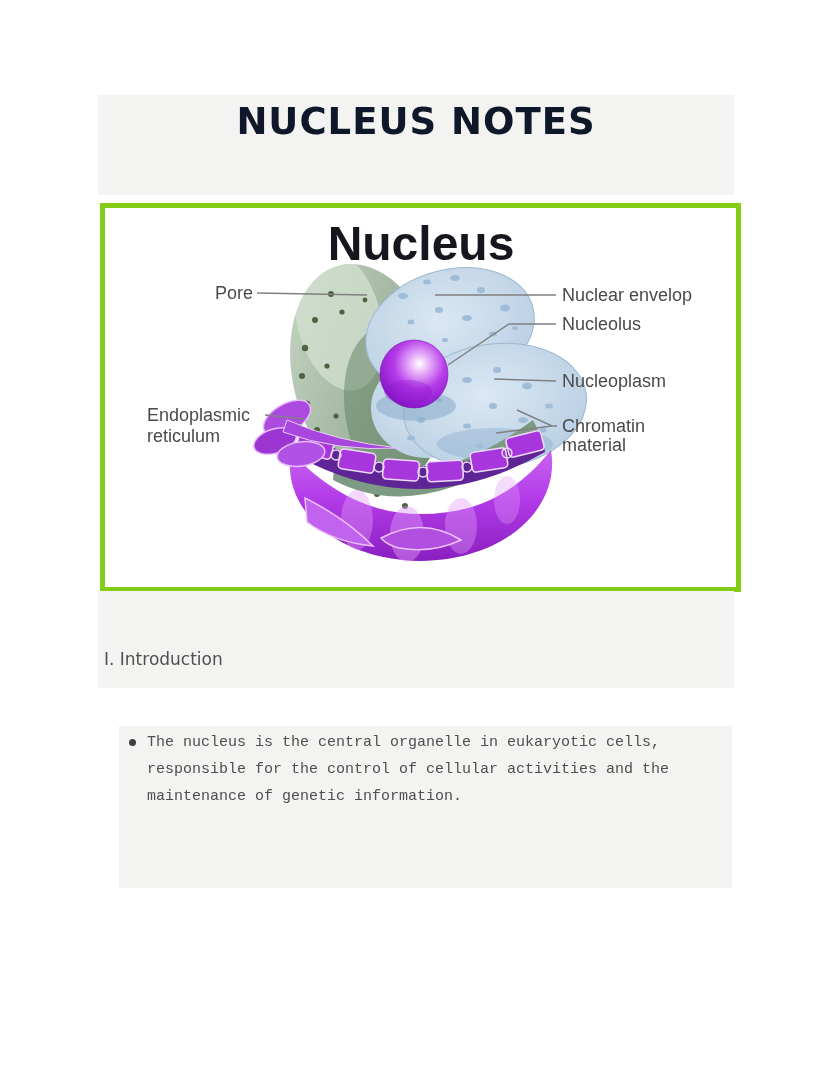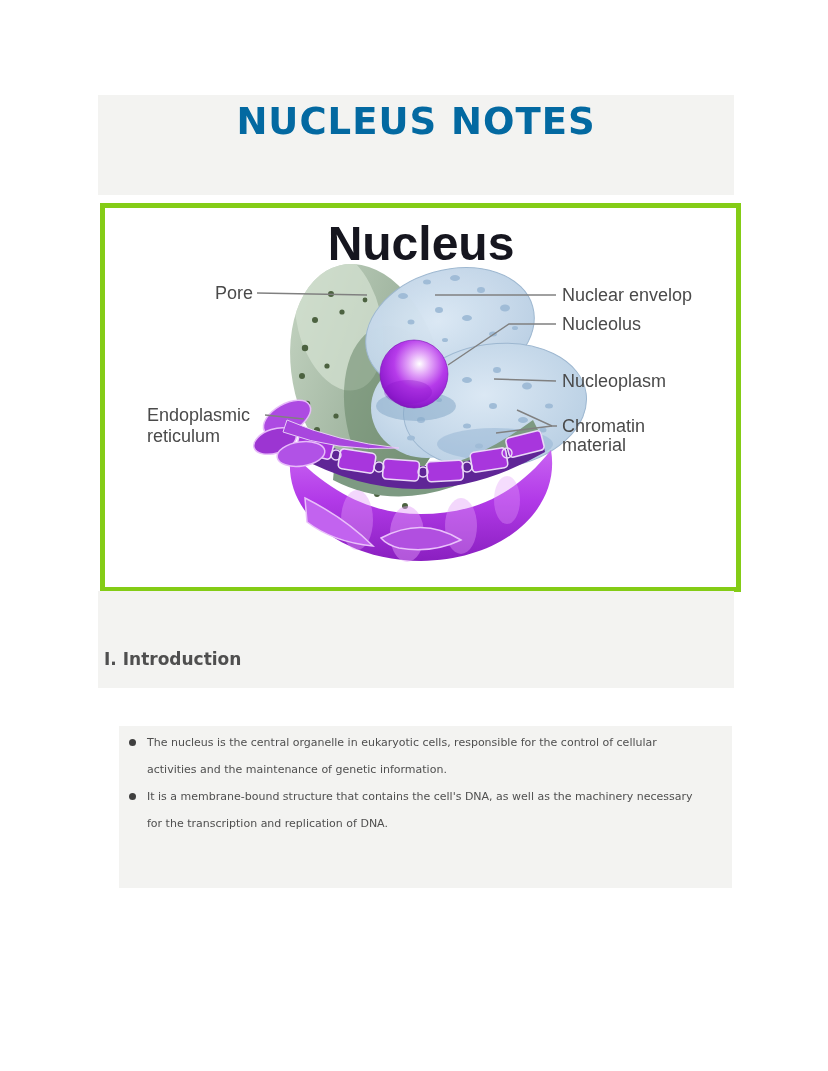--- a/index.html
+++ b/index.html
@@ -1,31 +1,31 @@
 <!DOCTYPE html>
 <html><head>
 <meta charset="utf-8">
 <style>
   html,body{margin:0;padding:0;background:#ffffff;}
   .page{position:relative;width:828px;height:1071px;background:#ffffff;
         font-family:"DejaVu Sans",sans-serif;overflow:hidden;}
   .gray-block{position:absolute;background:#f3f3f1;}
   .title-block{left:98px;top:95px;width:636px;height:100px;text-align:center;}
   .page-title{margin:0;padding-top:5px;font-size:37px;font-weight:700;
-              letter-spacing:1px;color:#0369a1;}
+              letter-spacing:1px;color:#0f172a;}
   .figure-frame{position:absolute;left:100px;top:203px;width:631px;height:379px;
                 border:5px solid #84cc16;background:#ffffff;}
   .intro-block{left:98px;top:591px;width:636px;height:97px;box-sizing:border-box;
-               padding:58px 10px 0 6px;font-weight:bold;}
+               padding:58px 10px 0 6px;}
   .heading{font-size:17px;color:#4f4f4f;}
   .bullets-block{left:119px;top:726px;width:613px;height:162px;box-sizing:border-box;
                  padding:3px 25px 0 0;}
   .bullets-block ul{margin:0;padding:0;list-style:none;}
-  .bullets-block li{position:relative;padding-left:28px;font-size:11px;
-                    line-height:27px;color:#4f4f4f;}
+  .bullets-block li{position:relative;padding-left:28px;font-size:15px;
+                    line-height:27px;color:#4f4f4f;font-family:Liberation Mono, monospace;}
   .bullets-block li::before{content:"";position:absolute;left:10px;top:10px;
                     width:7px;height:7px;border-radius:50%;background:#3f3f3f;}
   .structure-block{left:98px;top:923px;width:636px;height:33px;box-sizing:border-box;
                    padding:5px 10px 0 6px;}
   .lbl{font-family:"Liberation Sans",sans-serif;font-size:18px;fill:#4a4a4a;}
   .fig-title{font-family:"Liberation Sans",sans-serif;font-size:48px;
              font-weight:bold;fill:#16161f;}
   .leader{stroke:#808080;stroke-width:1.4;fill:none;}
 </style>
 </head>
@@ -193,20 +193,17 @@
 
   <div class="gray-block intro-block">
     <div class="heading">I. Introduction</div>
   </div>
 
   <div class="gray-block bullets-block">
     <ul>
       <li>
         <span>The nucleus is the central organelle in eukaryotic cells, responsible for the control of cellular activities and the maintenance of genetic information.</span>
       </li>
-      <li>
-        <span>It is a membrane-bound structure that contains the cell's DNA, as well as the machinery necessary for the transcription and replication of DNA.</span>
-      </li>
     </ul>
   </div>
 
 
 </div>
 
 </body></html>

